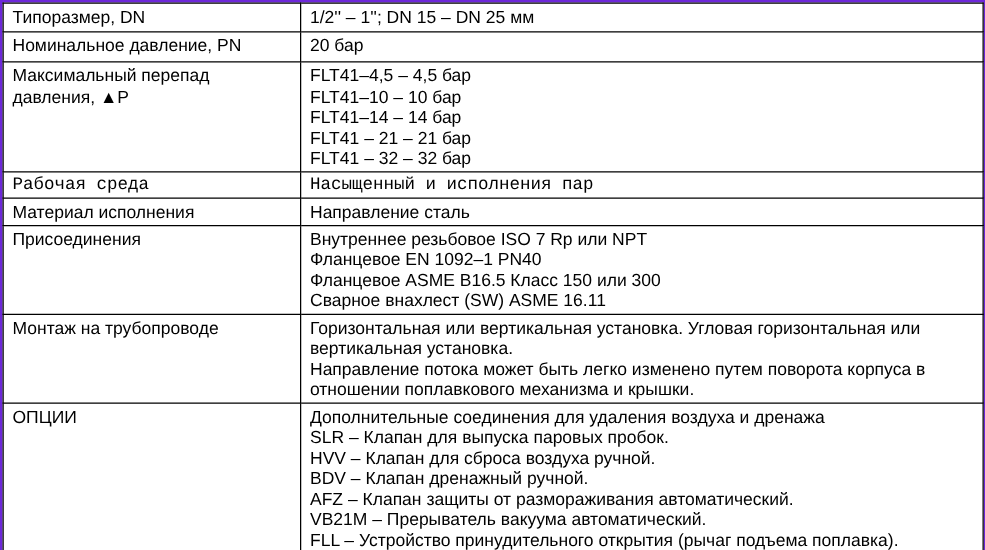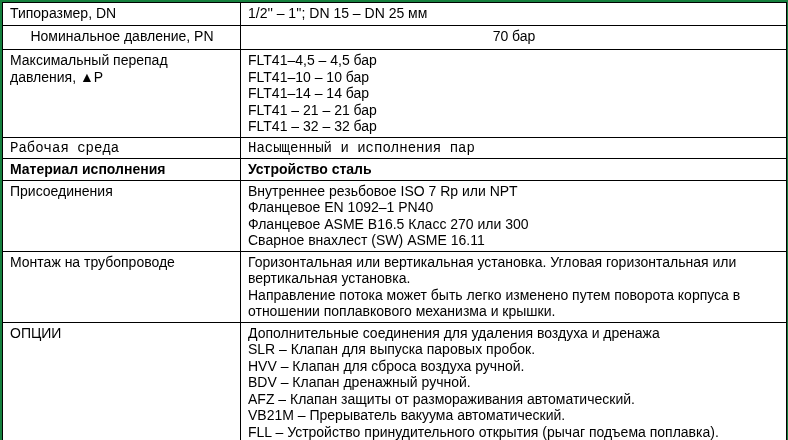--- a/index.html
+++ b/index.html
@@ -5,21 +5,21 @@
   html, body {
     margin: 0;
     padding: 0;
     background: #ffffff;
   }
   .page {
     width: 788px;
     height: 440px;
     box-sizing: border-box;
     padding: 2px 1px 1px 2px;
-    background: #15803d;
+    background: #6d28d9;
     font-family: "Liberation Sans", sans-serif;
   }
   table.spec {
     width: 785px;
     border-collapse: collapse;
     table-layout: fixed;
     background: #ffffff;
   }
   table.spec td {
     border: 1px solid #000000;
@@ -27,64 +27,64 @@
     padding: 2px 6px 2px 7px;
     font-size: 14px;
     line-height: 16.5px;
     color: #000000;
     white-space: pre-line;
     overflow: hidden;
   }
   td.label-cell { width: 224px; }
   td.value-cell { }
   tr.r1 { height: 23px; }
-  tr.r2 { height: 24px; text-align: center; }
+  tr.r2 { height: 24px; }
   tr.r3 { height: 83px; margin-top: 48px; }
   tr.r4 { height: 21px; font-family: Liberation Mono, monospace; }
-  tr.r5 { height: 21px; font-weight: bold; }
+  tr.r5 { height: 21px; }
   tr.r6 { height: 68px; }
   tr.r7 { height: 68px; padding-left: 32px; }
   tr.r8 { height: 127px; }
 </style>
 </head>
 <body>
 
 <div class="page">
   <table class="spec">
     <tbody>
       <tr class="r1">
         <td class="label-cell">Типоразмер, DN</td>
         <td class="value-cell">1/2'' – 1''; DN 15 – DN 25 мм</td>
       </tr>
       <tr class="r2">
         <td class="label-cell">Номинальное давление, PN</td>
-        <td class="value-cell">70 бар</td>
+        <td class="value-cell">20 бар</td>
       </tr>
       <tr class="r3">
         <td class="label-cell">Максимальный перепад
 давления, ▲P</td>
         <td class="value-cell">FLT41–4,5 – 4,5 бар
 FLT41–10 – 10 бар
 FLT41–14 – 14 бар
 FLT41 – 21 – 21 бар
 FLT41 – 32 – 32 бар</td>
       </tr>
       <tr class="r4">
         <td class="label-cell">Рабочая среда</td>
         <td class="value-cell">Насыщенный и исполнения пар</td>
       </tr>
       <tr class="r5">
         <td class="label-cell">Материал исполнения</td>
-        <td class="value-cell">Устройство сталь</td>
+        <td class="value-cell">Направление сталь</td>
       </tr>
       <tr class="r6">
         <td class="label-cell">Присоединения</td>
         <td class="value-cell">Внутреннее резьбовое ISO 7 Rp или NPT
 Фланцевое EN 1092–1 PN40
-Фланцевое ASME B16.5 Класс 270 или 300
+Фланцевое ASME B16.5 Класс 150 или 300
 Сварное внахлест (SW) ASME 16.11</td>
       </tr>
       <tr class="r7">
         <td class="label-cell">Монтаж на трубопроводе</td>
         <td class="value-cell">Горизонтальная или вертикальная установка. Угловая горизонтальная или вертикальная установка.
 Направление потока может быть легко изменено путем поворота корпуса в отношении поплавкового механизма и крышки.</td>
       </tr>
       <tr class="r8">
         <td class="label-cell">ОПЦИИ</td>
         <td class="value-cell">Дополнительные соединения для удаления воздуха и дренажа

